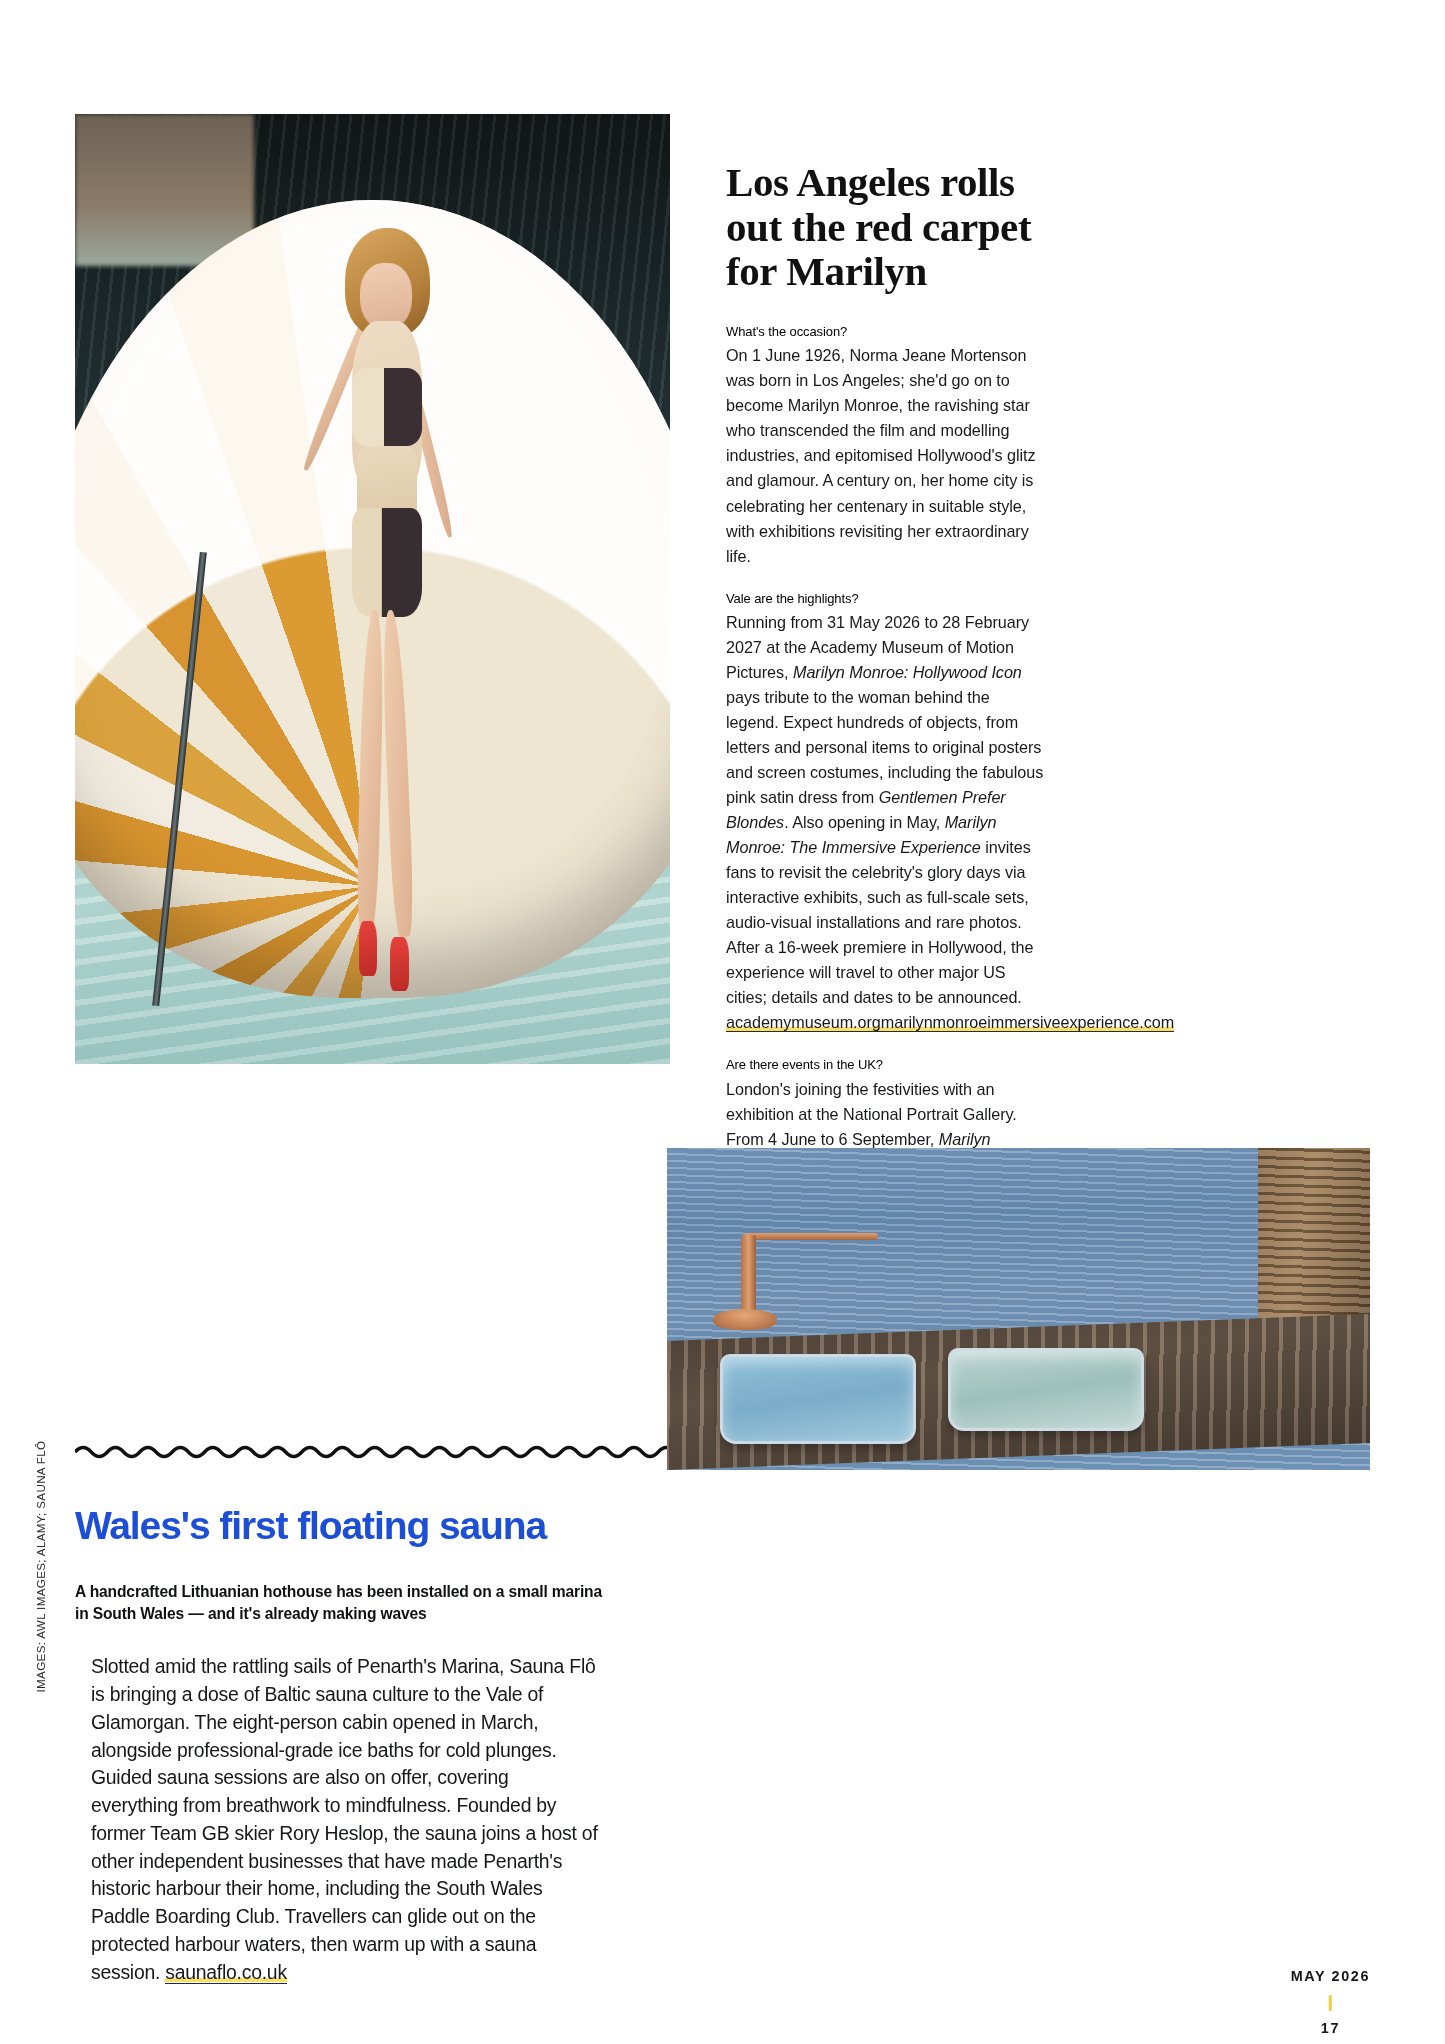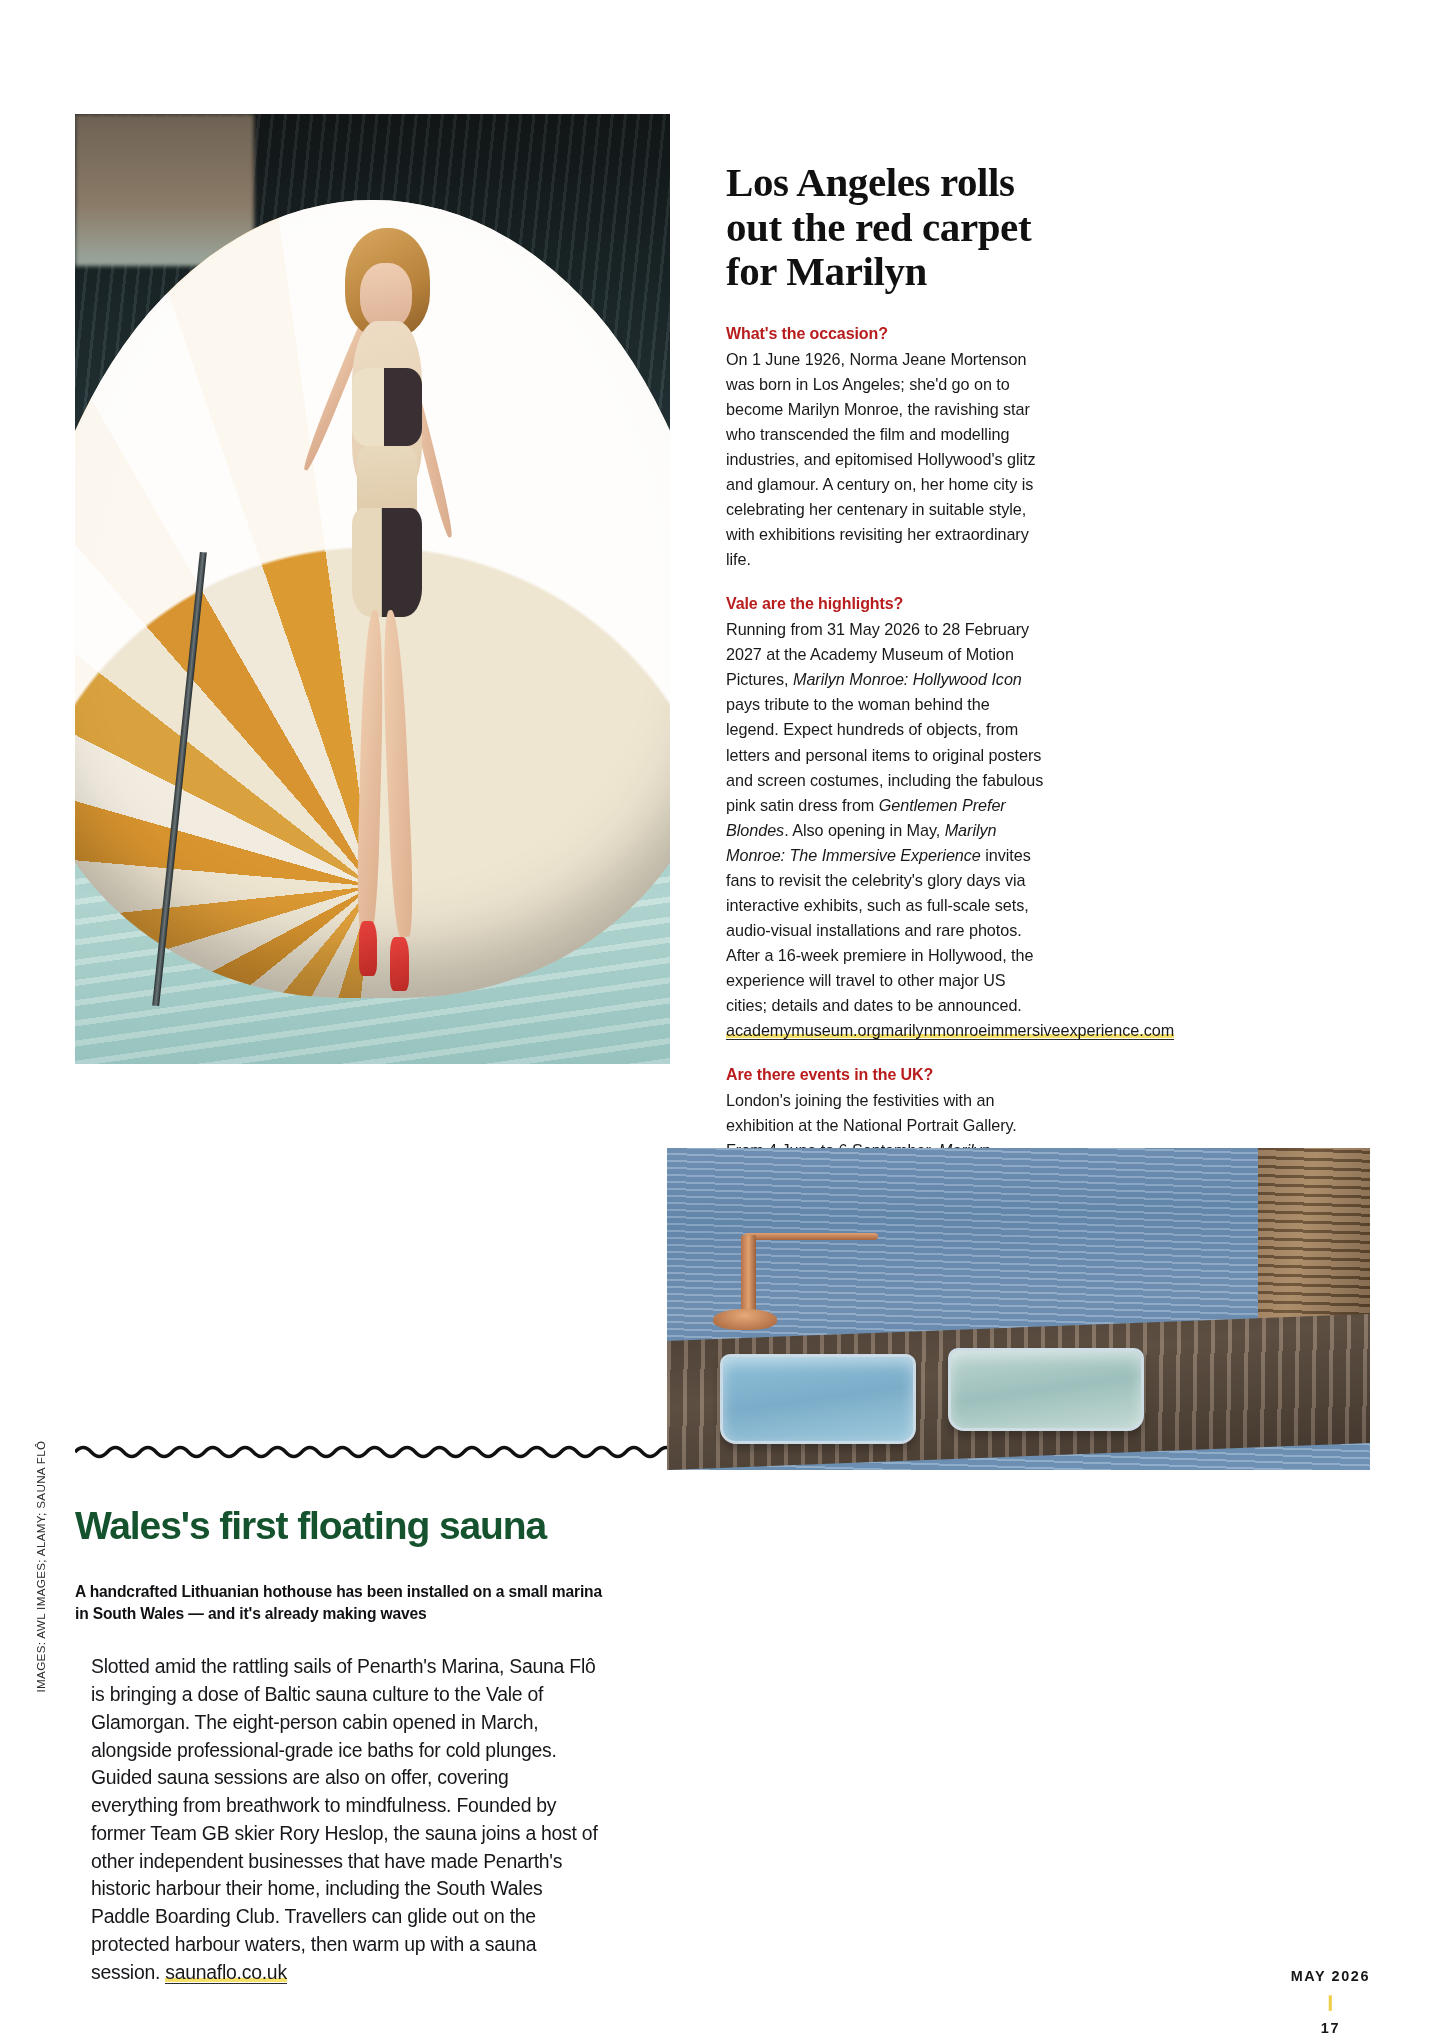--- a/index.html
+++ b/index.html
@@ -173,23 +173,23 @@
   .headline-serif {
     font-family: "Liberation Serif", serif;
     font-weight: 700;
     font-size: 41px;
     line-height: 1.09;
     letter-spacing: -0.4px;
     color: #111111;
     margin: 0 0 30px 0;
   }
   .sub-red {
-    color: #b91c1c;
-    font-weight: 700;
-    font-size: 16px;
+    color: #000000;
+    font-weight: 400;
+    font-size: 13px;
     line-height: 1.25;
     margin: 0 0 3px 0;
     letter-spacing: -0.1px;
   }
   .body-copy {
     color: #18191b;
     font-size: 16.2px;
     line-height: 1.545;
     margin: 0 0 22px 0;
     letter-spacing: -0.05px;
@@ -218,21 +218,21 @@
   
   .sauna-block {
     position: absolute;
     left: 75px;
     top: 1505px;
     width: 540px;
   }
   .sauna-head {
     font-size: 39px;
     font-weight: 700;
-    color: #14532d;
+    color: #1d4ed8;
     letter-spacing: -1.1px;
     line-height: 1.08;
     margin: 0 0 34px 0;
   }
   .sauna-stand {
     font-size: 15.6px;
     font-weight: 700;
     color: #101114;
     line-height: 1.42;
     letter-spacing: -0.15px;

